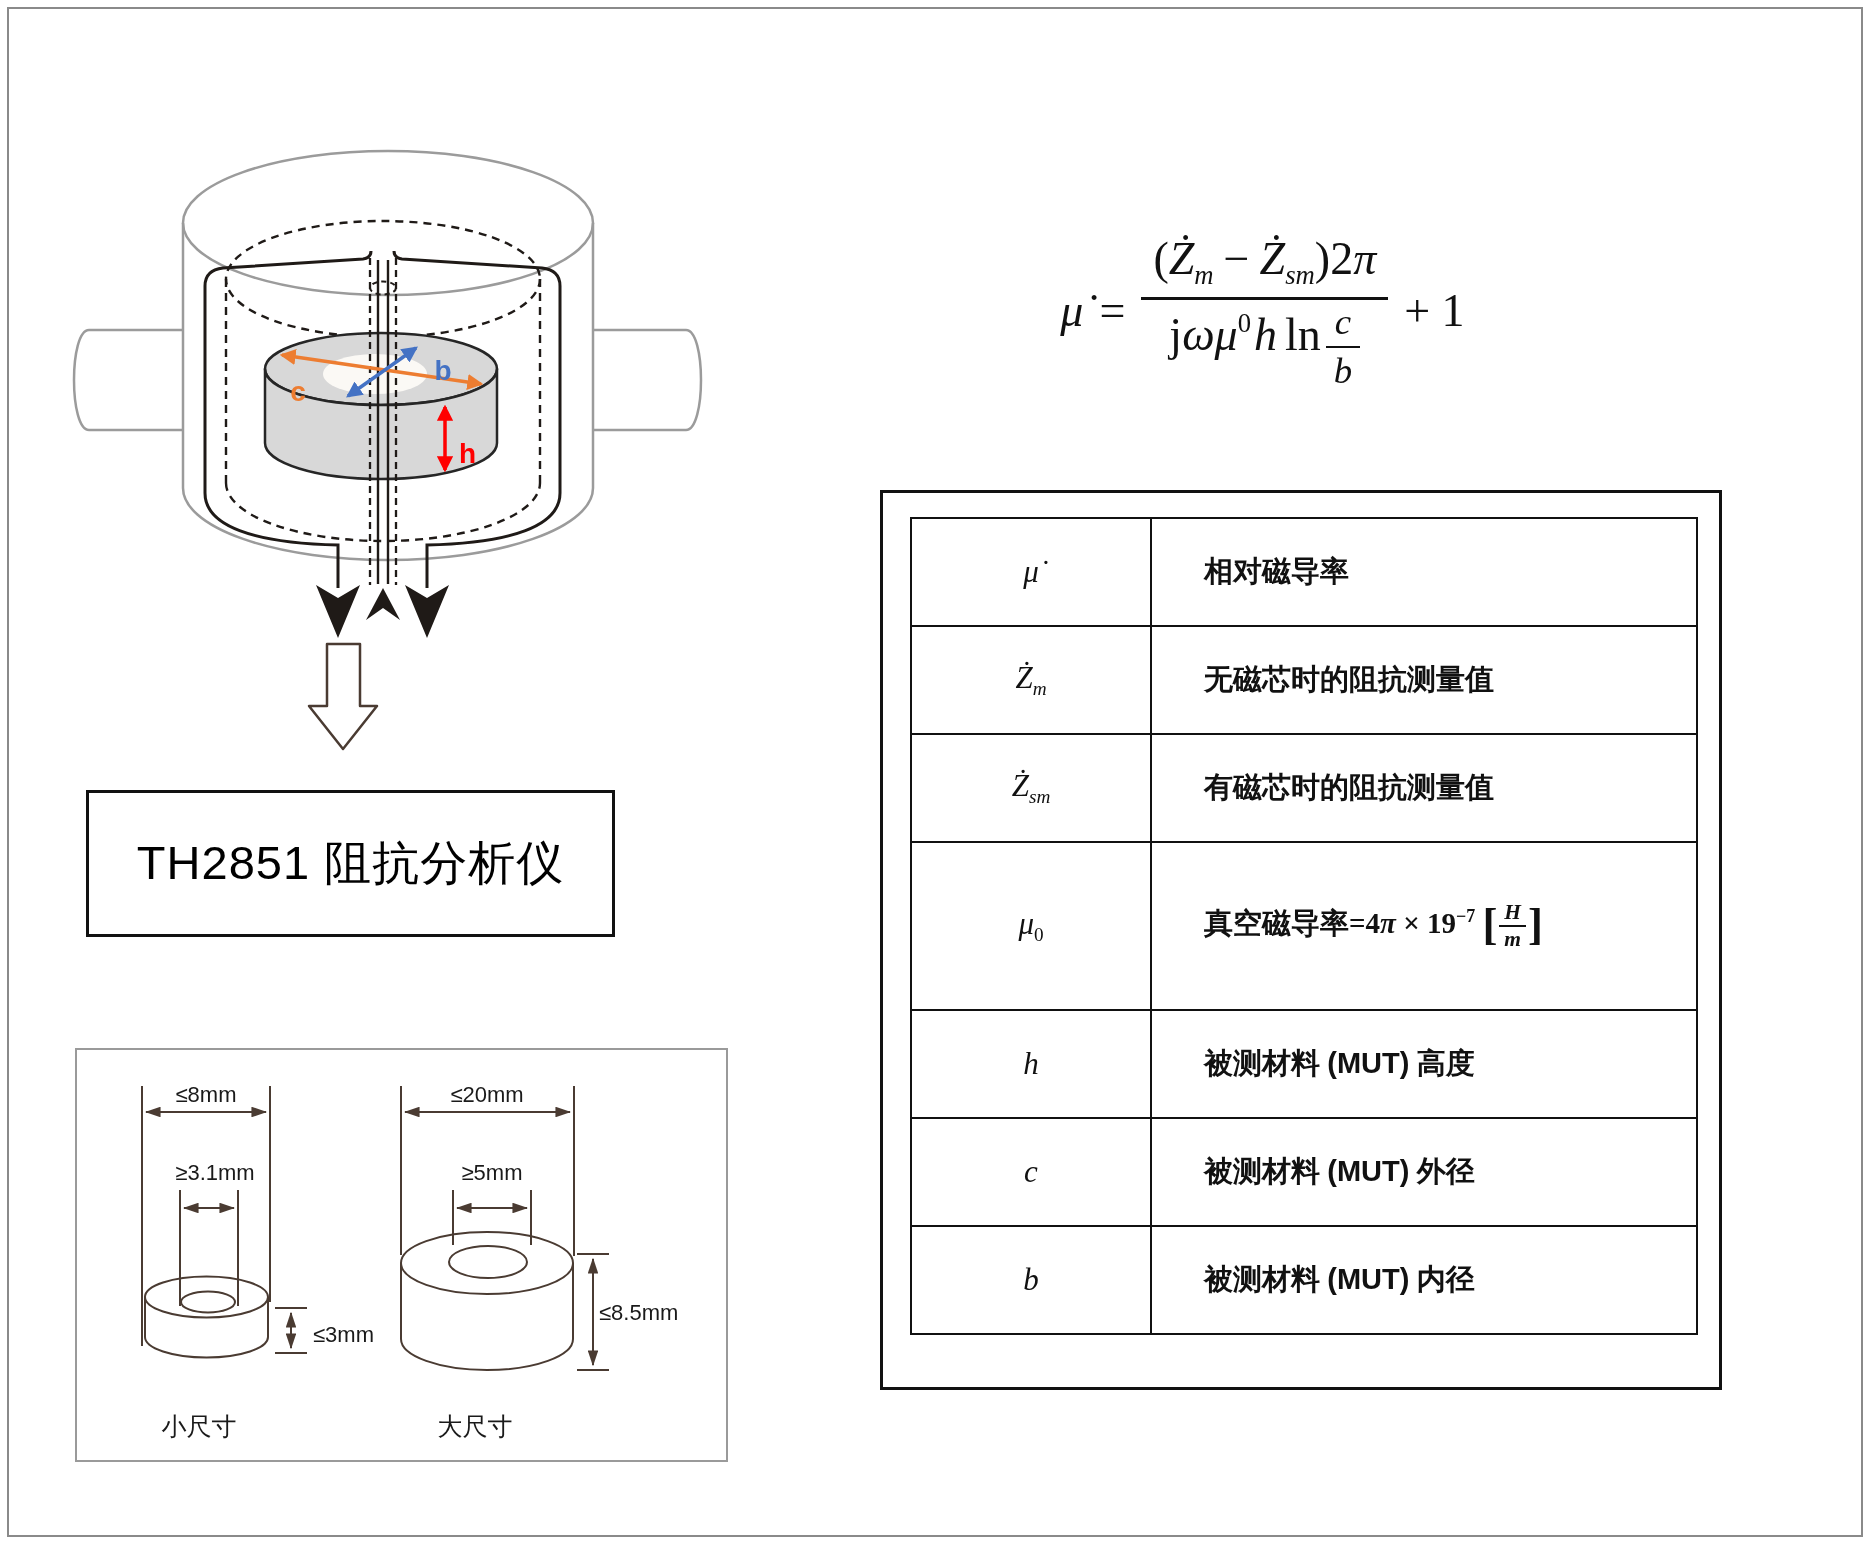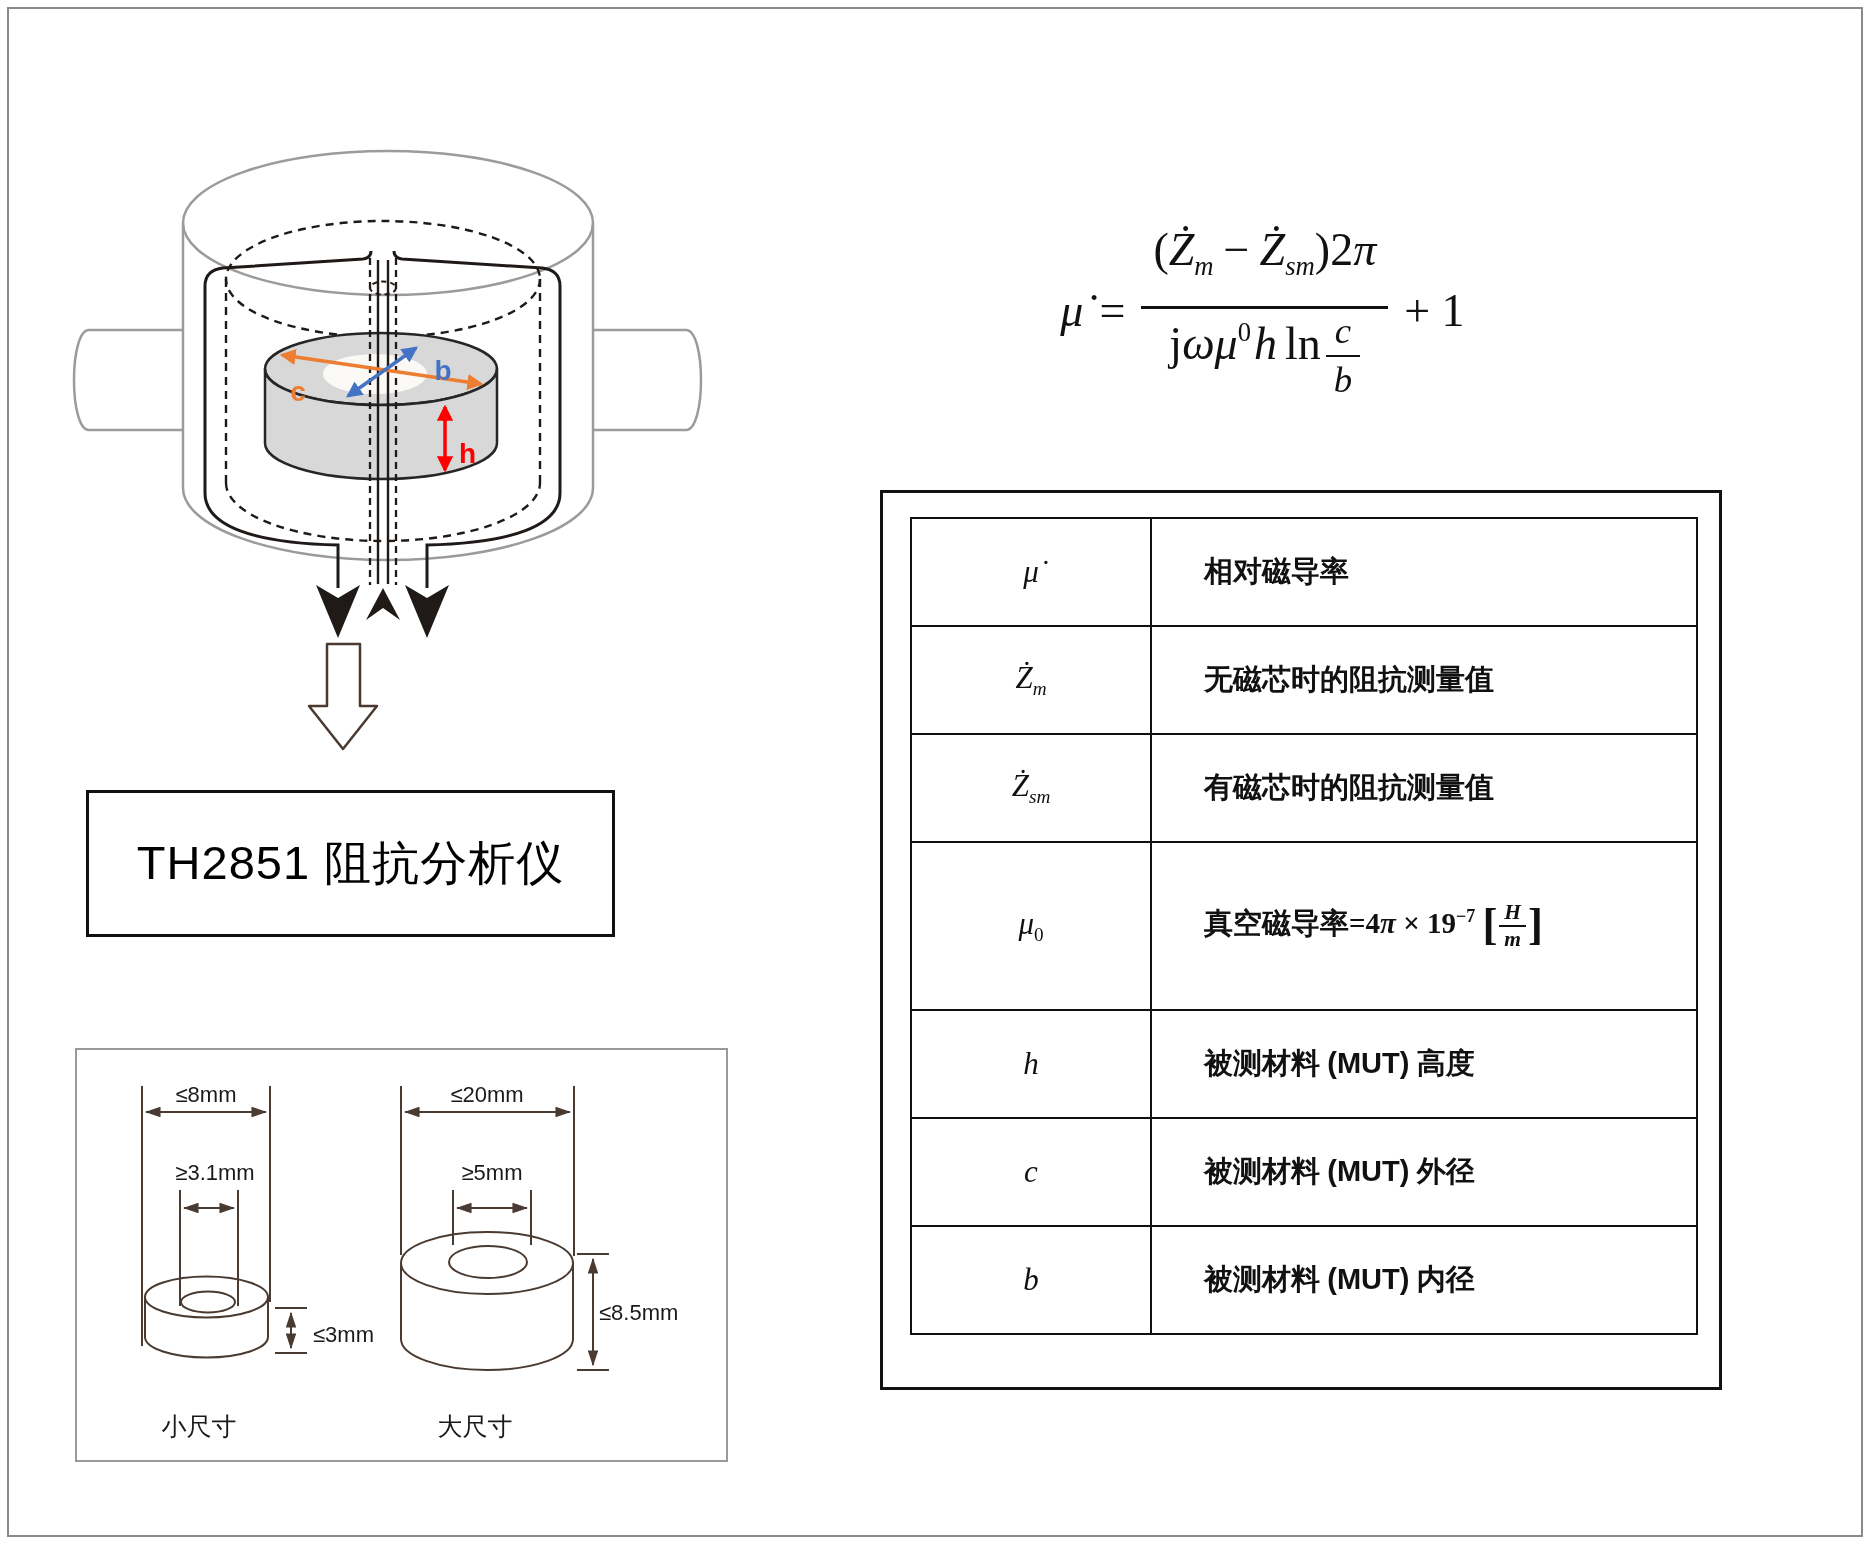--- a/index.html
+++ b/index.html
@@ -33,21 +33,21 @@
   .formula {
     position:absolute; left:880px; top:183px; width:845px; height:255px;
     display:flex; align-items:center; justify-content:center; padding-right:80px;
     box-sizing:border-box; color:#111; white-space:nowrap;
     font-family:"Liberation Serif","DejaVu Serif",serif; font-size:46px;
   }
   .it { font-style:italic; }
   .formula sub { font-size:0.58em; }
   .f-eq { margin:0 16px; }
   .f-frac { display:inline-flex; flex-direction:column; align-items:center; }
-  .f-num { border-bottom:3px solid #111; padding:0 12px 24px; }
+  .f-num { border-bottom:3px solid #111; padding:0 12px 6px; }
   .f-den { padding-top:8px; display:inline-flex; align-items:flex-start; }
   .f-op { margin:0 10px; }
   .f-ln { margin-left:8px; margin-right:5px; }
   .f-hsp { margin-left:3px; }
   .mfrac { display:inline-flex; flex-direction:column; align-items:center; line-height:1; font-size:0.8em; margin-top:-4px; }
   .mf-num { padding:0 8px 5px; }
   .mf-den { border-top:2.5px solid #111; padding:5px 8px 0; }
   .f-tail { margin-left:16px; white-space:pre; }
 
   

